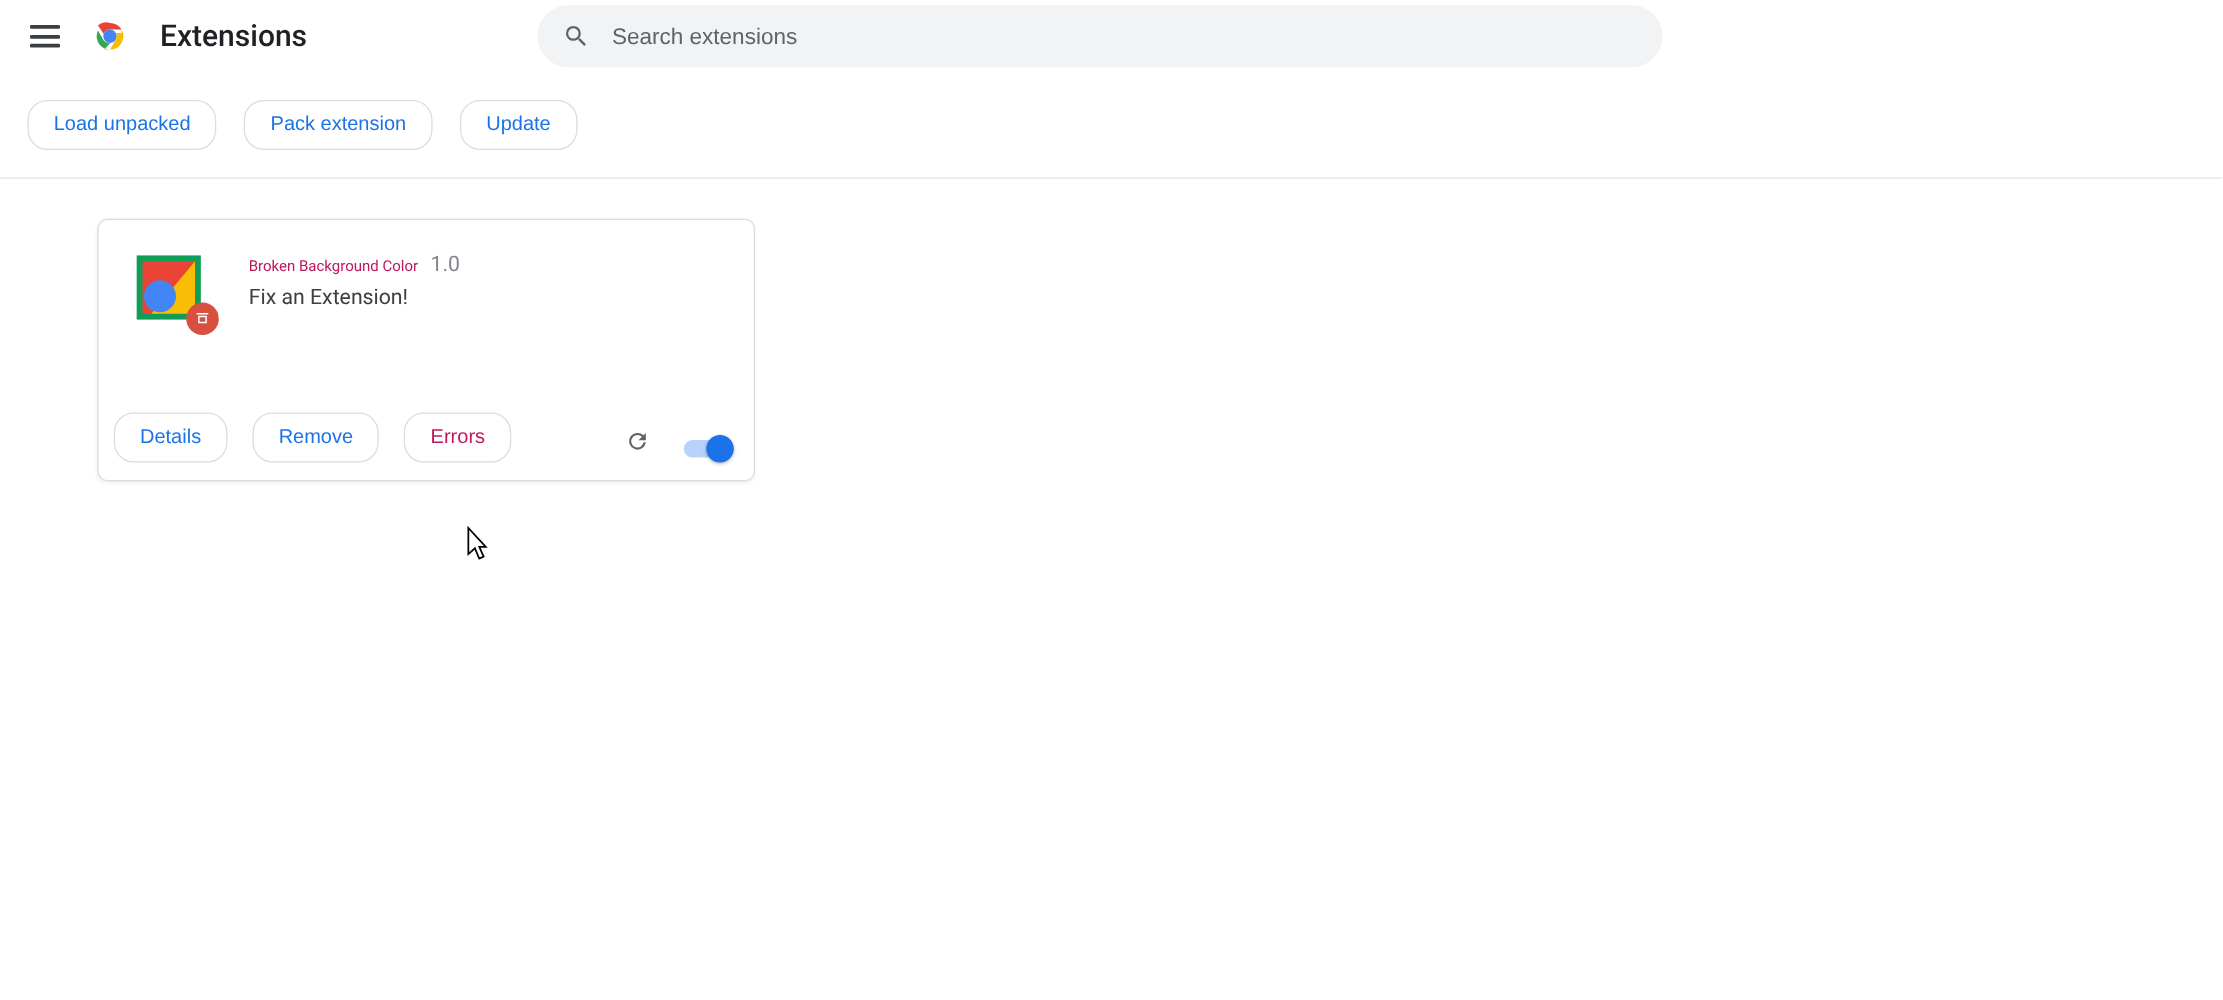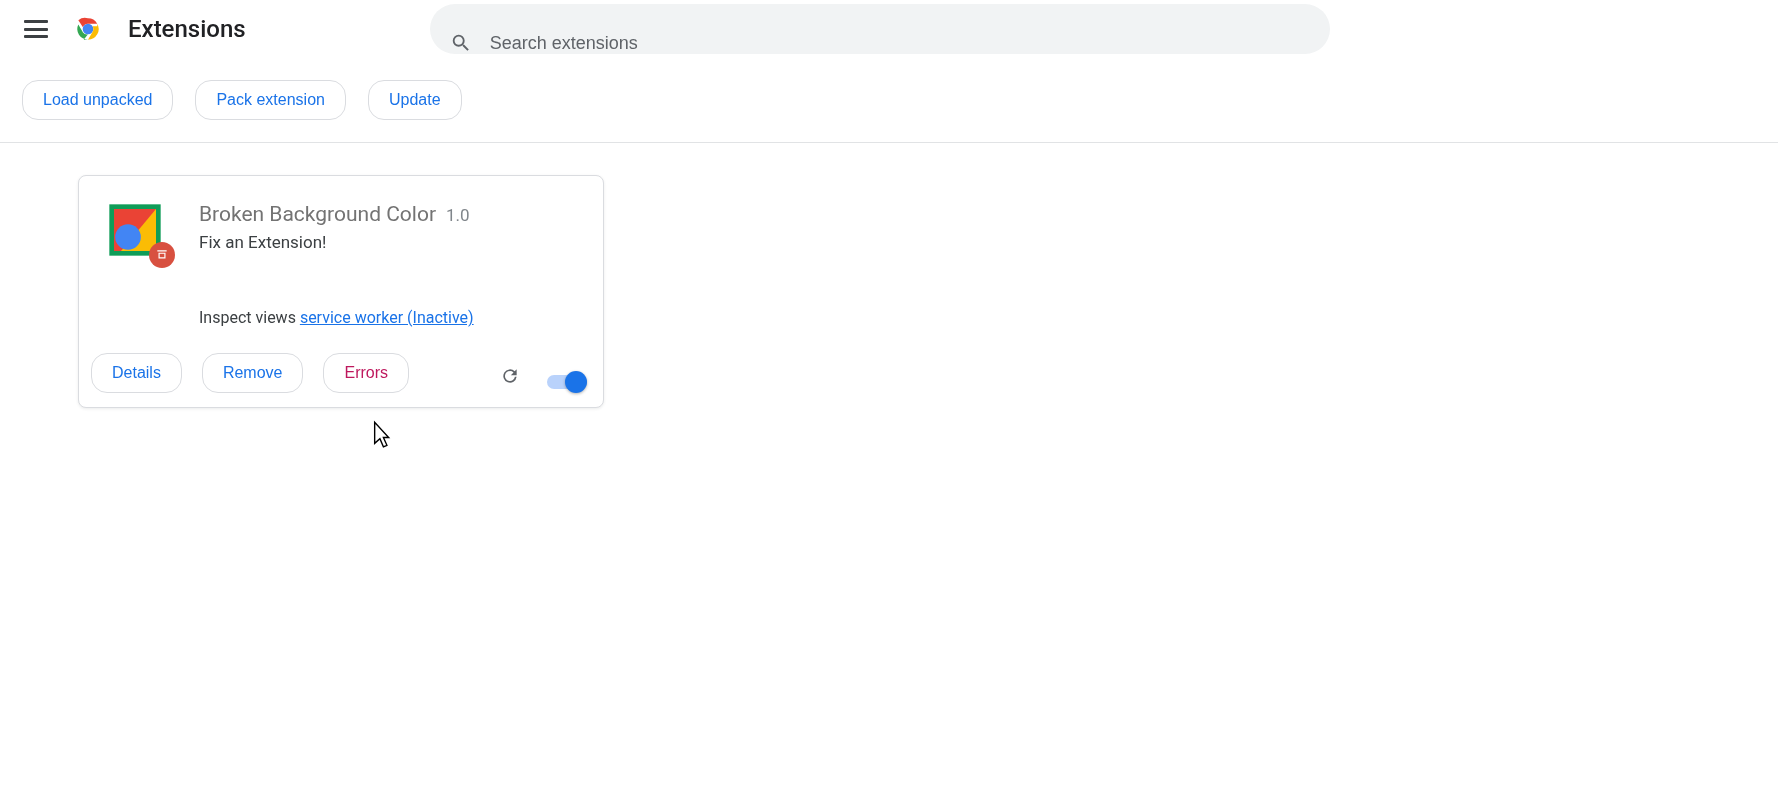--- a/index.html
+++ b/index.html
@@ -33,21 +33,21 @@
     .chrome-logo {
       width: 32px; height: 32px;
     }
     .page-title {
       font-size: 24px; font-weight: 500; color: #202124;
     }
     .search-wrap {
       margin-left: 160px;
       width: 900px; height: 50px;
       background: #f1f3f4; border-radius: 27px;
-      display: flex; align-items: flex-end;
+      display: flex; align-items: center;
       padding: 0 20px; gap: 18px;
     }
     .search-wrap svg { width: 22px; height: 22px; fill: #5f6368; }
     .search-input {
       flex: 1; border: none; background: transparent;
       font-size: 18px; color: #5f6368; outline: none;
     }
     .search-input::placeholder { color: #5f6368; }
 
     
@@ -85,21 +85,21 @@
     }
     .ext-icon .badge {
       position: absolute; right: -12px; bottom: -10px;
       width: 26px; height: 26px; border-radius: 50%;
       background: #d85040; display: flex;
       align-items: center; justify-content: center;
     }
     .ext-icon .badge svg { width: 14px; height: 14px; fill: #fff; }
     .ext-meta { flex: 1; font-size: 16px; color: #3c4043; min-width: 0; }
     .ext-name-row { display: flex; gap: 10px; align-items: baseline; margin-bottom: 6px; }
-    .ext-name { font-size: 21px; color: #737373; }
+    .ext-name { font-size: 12px; color: #be185d; }
     .ext-version { font-size: 17px; color: #80868b; }
     .ext-desc { font-size: 17px; color: #3c4043; }
     .ext-id, .ext-inspect {
       font-size: 16px; color: #3c4043;
       overflow: hidden; text-overflow: ellipsis; white-space: nowrap;
     }
     .ext-spacer { height: 56px; }
     .ext-link { color: #1a73e8; text-decoration: underline; cursor: pointer; }
 
     .card-footer {
@@ -196,23 +196,20 @@
 
       <div class="ext-meta">
         <div class="ext-name-row">
           <span class="ext-name">Broken Background Color</span>
           <span class="ext-version">1.0</span>
         </div>
         <div class="ext-desc">Fix an Extension!</div>
 
         <div class="ext-spacer"></div>
 
-        <div class="ext-inspect">
-          <span>Inspect views </span><a class="ext-link">service worker (Inactive)</a>
-        </div>
       </div>
     </div>
 
     <div class="card-footer">
       <button class="btn">Details</button>
       <button class="btn">Remove</button>
       <button class="btn btn-error">Errors</button>
 
       <div class="spacer"></div>
 

